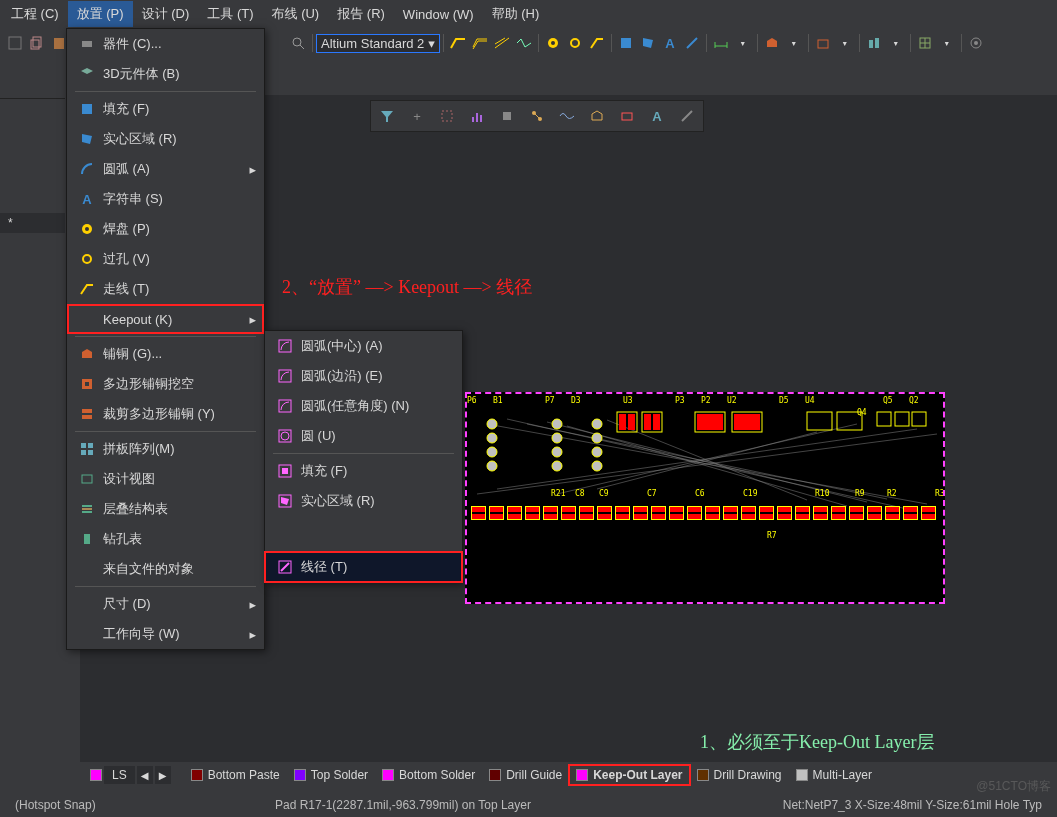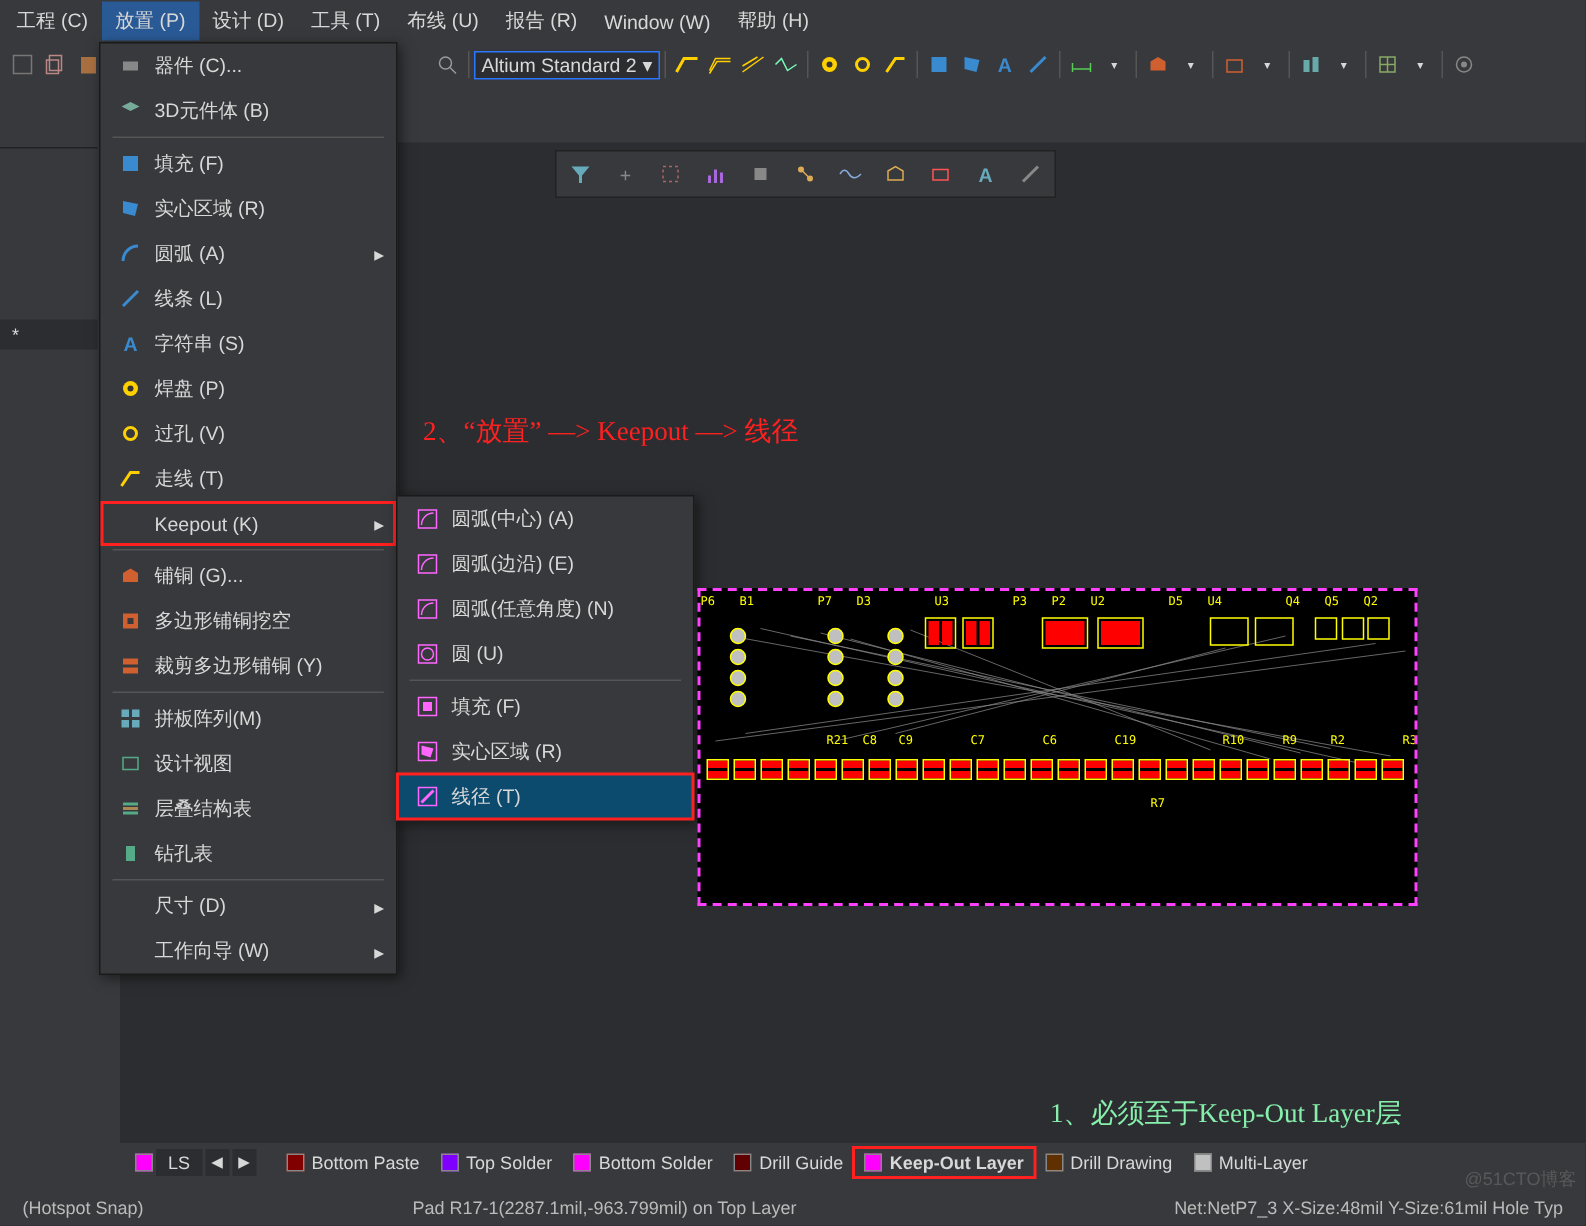--- a/index.html
+++ b/index.html
@@ -19,21 +19,21 @@
   
   .dropdown { position: absolute; left: 66px; top: 28px; width: 199px; background: #38393c; border: 1px solid #1a1a1a; box-shadow: 2px 2px 8px rgba(0,0,0,.5); }
   .dd-item { display: flex; align-items: center; padding: 5px 8px; height: 30px; cursor: pointer; position: relative; }
   .dd-icon { width: 24px; display: flex; justify-content: center; }
   .dd-label { flex: 1; padding-left: 4px; }
   .dd-sep { height: 1px; background: #555; margin: 2px 8px; }
   .dd-arrow { position: absolute; right: 8px; }
   .dd-item.highlight { outline: 2px solid #ff2020; outline-offset: -2px; }
   
   .submenu { position: absolute; left: 264px; top: 330px; width: 199px; background: #38393c; border: 1px solid #1a1a1a; box-shadow: 2px 2px 8px rgba(0,0,0,.5); }
-  .submenu .dd-item.sel { background: #0c4a6e; outline: 2px solid #ff2020; outline-offset: -1px; }
+  .submenu .dd-item.sel { background: #0f172a; outline: 2px solid #ff2020; outline-offset: -1px; margin-top: 36px; }
   
   .canvas { position: absolute; left: 80px; top: 95px; right: 0; bottom: 55px; background: #2c2d30; }
   .pcb-tb { position: absolute; left: 370px; top: 100px; background: #38393c; border: 1px solid #222; padding: 4px; display: flex; gap: 6px; }
   .pcb-ic { width: 24px; height: 22px; display:flex; align-items:center; justify-content:center; cursor:pointer;}
   
   .anno { position: absolute; color: #ff2020; font-size: 18px; font-family: "SimSun", serif; }
   .anno2 { position: absolute; color: #86efac; font-size: 18px; font-family: "SimSun", serif; }
   
   .pcb-board { position: absolute; left: 465px; top: 392px; width: 480px; height: 212px; border: 2px dashed #ff40ff; background: #000; overflow: hidden; }
   .comp-ref { position: absolute; color: #ffff00; font-size: 8px; font-family: monospace; }
@@ -302,28 +302,20 @@
   <div class="dd-item">
       <span class="dd-icon">
         <svg width="14" height="14">
           <path d="M2 12 A10 10 0 0 1 12 2" fill="none" stroke="#3a8ad0" stroke-width="2"></path>
         </svg>
       </span>
       <span class="dd-label">圆弧 (A)</span>
       <span class="dd-arrow">▸</span>
     </div>
   <div class="dd-item">
-      <span class="dd-icon">
-        <svg width="14" height="14">
-          <line x1="2" y1="12" x2="12" y2="2" stroke="#3a8ad0" stroke-width="2"></line>
-        </svg>
-      </span>
-      <span class="dd-label">线条 (L)</span>
-    </div>
-  <div class="dd-item">
       <span class="dd-icon" style="color:#3a8ad0;font-weight:bold">A</span>
       <span class="dd-label">字符串 (S)</span>
     </div>
   <div class="dd-item">
       <span class="dd-icon">
         <svg width="14" height="14">
           <circle cx="7" cy="7" r="5" fill="#ffd000"></circle>
           <circle cx="7" cy="7" r="2" fill="#333"></circle>
         </svg>
       </span>
@@ -407,20 +399,24 @@
       </span>
       <span class="dd-label">层叠结构表</span>
     </div>
   <div class="dd-item">
       <span class="dd-icon">
         <svg width="14" height="14">
           <rect x="4" y="2" width="6" height="10" fill="#5a8"></rect>
         </svg>
       </span>
       <span class="dd-label">钻孔表</span>
+    </div>
+  <div class="dd-item">
+      <span class="dd-icon"></span>
+      <span class="dd-label">来自文件的对象</span>
     </div>
   <div class="dd-sep"></div>
   <div class="dd-item">
       <span class="dd-icon"></span>
       <span class="dd-label">尺寸 (D)</span>
       <span class="dd-arrow">▸</span>
     </div>
   <div class="dd-item">
       <span class="dd-icon"></span>
       <span class="dd-label">工作向导 (W)</span>
@@ -553,21 +549,21 @@
       <span class="comp-ref" style="left: 0px; top: 0px;">P6</span>
       <span class="comp-ref" style="left: 26px; top: 0px;">B1</span>
       <span class="comp-ref" style="left: 78px; top: 0px;">P7</span>
       <span class="comp-ref" style="left: 104px; top: 0px;">D3</span>
       <span class="comp-ref" style="left: 156px; top: 0px;">U3</span>
       <span class="comp-ref" style="left: 208px; top: 0px;">P3</span>
       <span class="comp-ref" style="left: 234px; top: 0px;">P2</span>
       <span class="comp-ref" style="left: 260px; top: 0px;">U2</span>
       <span class="comp-ref" style="left: 312px; top: 0px;">D5</span>
       <span class="comp-ref" style="left: 338px; top: 0px;">U4</span>
-      <span class="comp-ref" style="left: 390px; top: 0px;">Q4</span>
+      <span class="comp-ref" style="left: 390px; top: 12px;">Q4</span>
       <span class="comp-ref" style="left: 416px; top: 0px;">Q5</span>
       <span class="comp-ref" style="left: 442px; top: 0px;">Q2</span>
     </div>
   <div id="bot-refs" style="position:absolute;top:95px;left:60px;right:0;height:10px">
       <span class="comp-ref" style="left: 24px; top: 0px;">R21</span>
       <span class="comp-ref" style="left: 48px; top: 0px;">C8</span>
       <span class="comp-ref" style="left: 72px; top: 0px;">C9</span>
       <span class="comp-ref" style="left: 120px; top: 0px;">C7</span>
       <span class="comp-ref" style="left: 168px; top: 0px;">C6</span>
       <span class="comp-ref" style="left: 216px; top: 0px;">C19</span>

